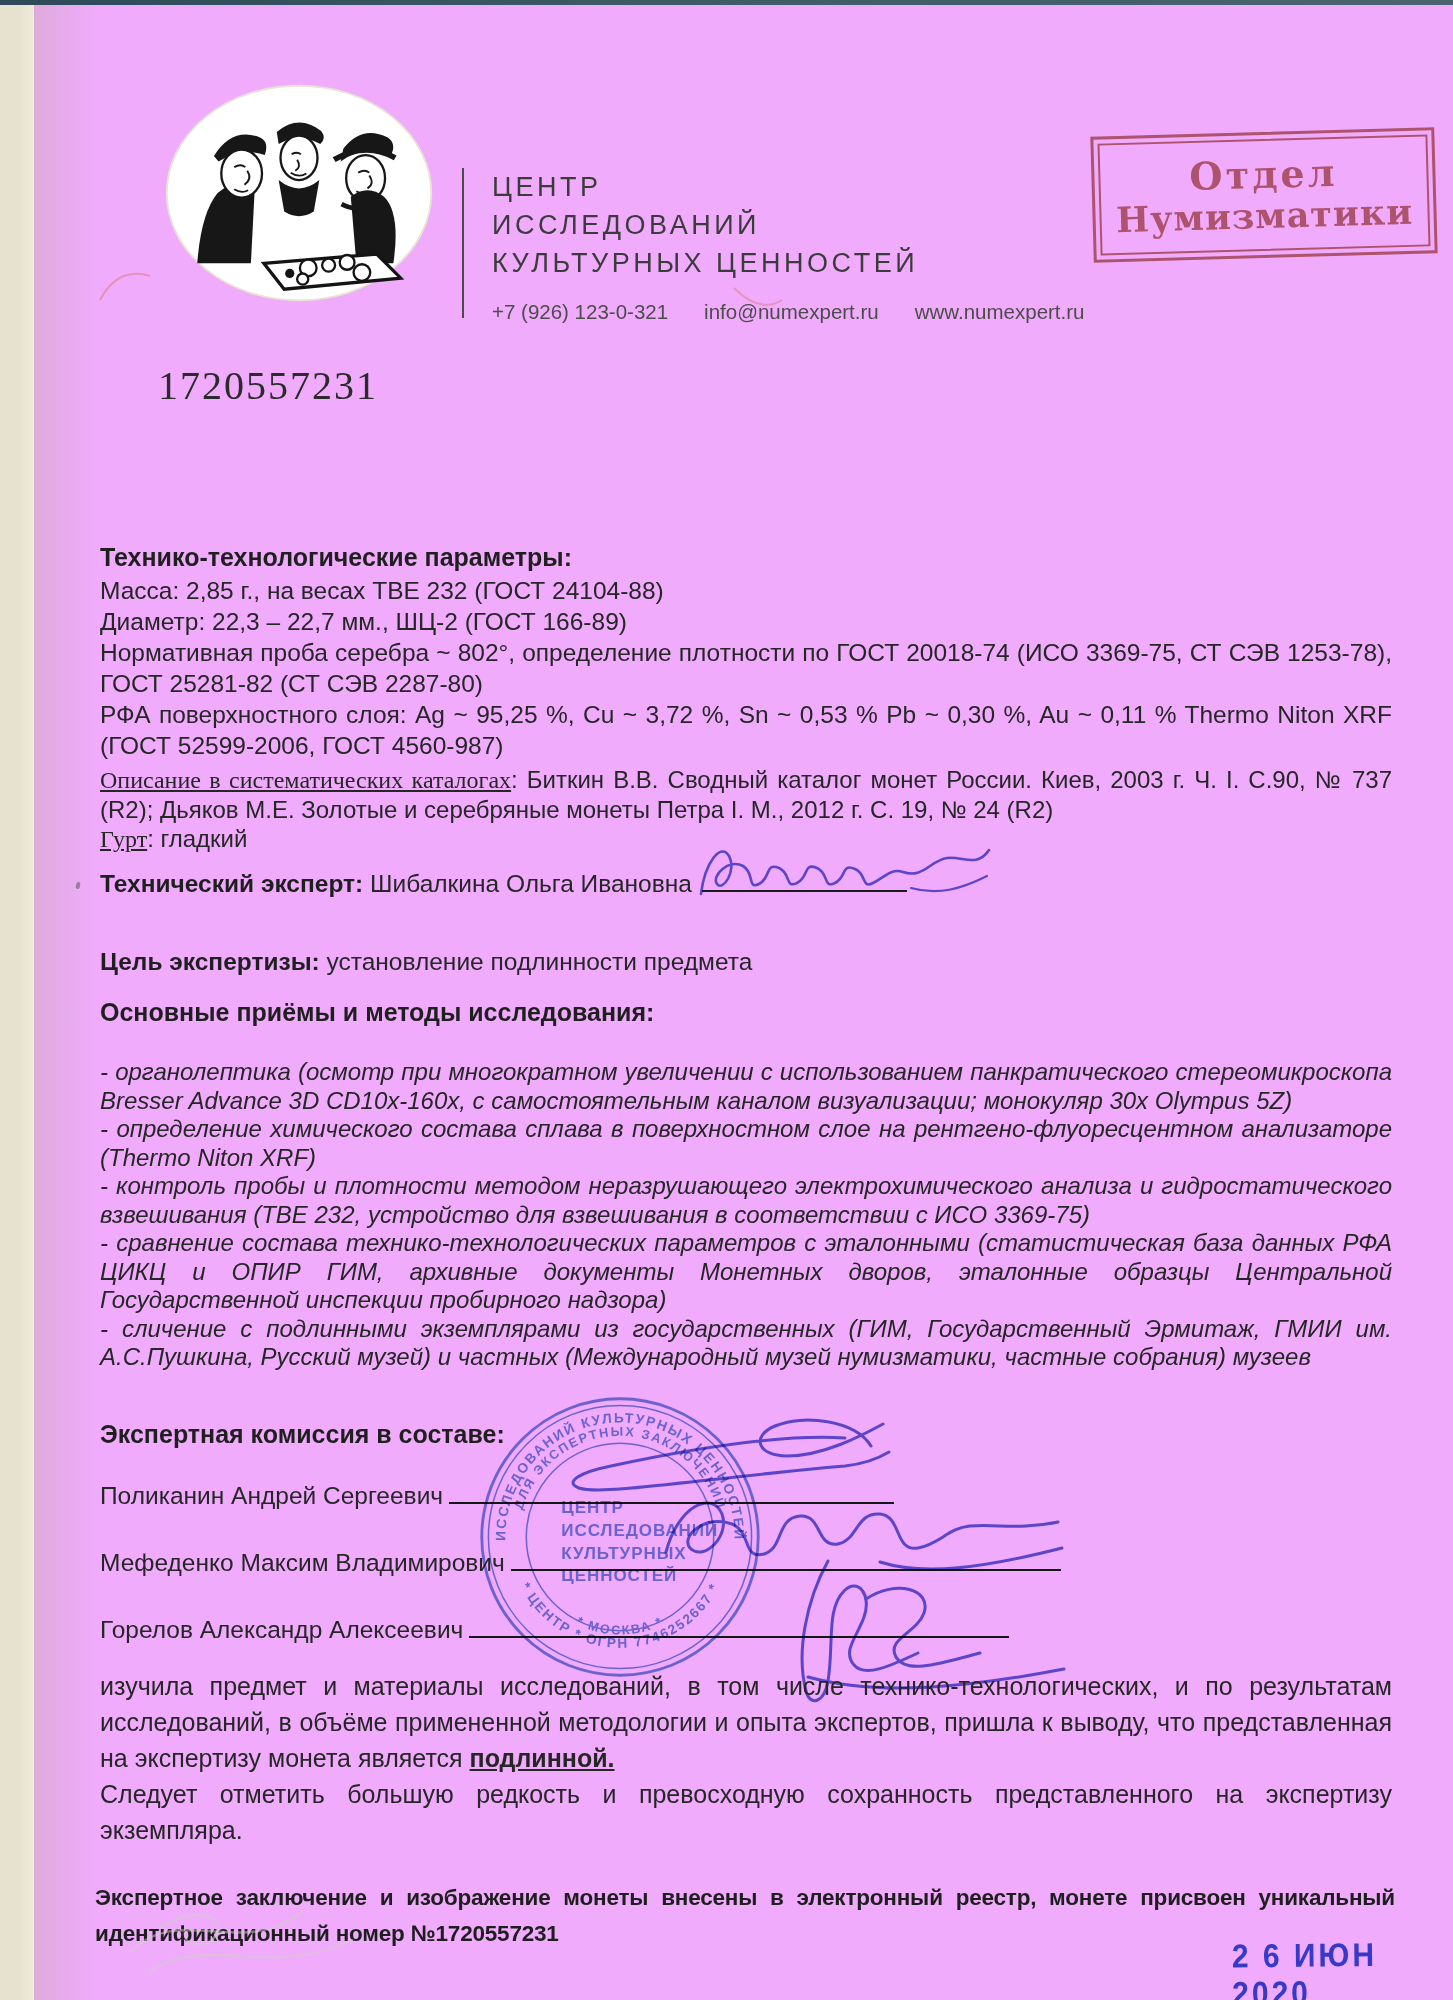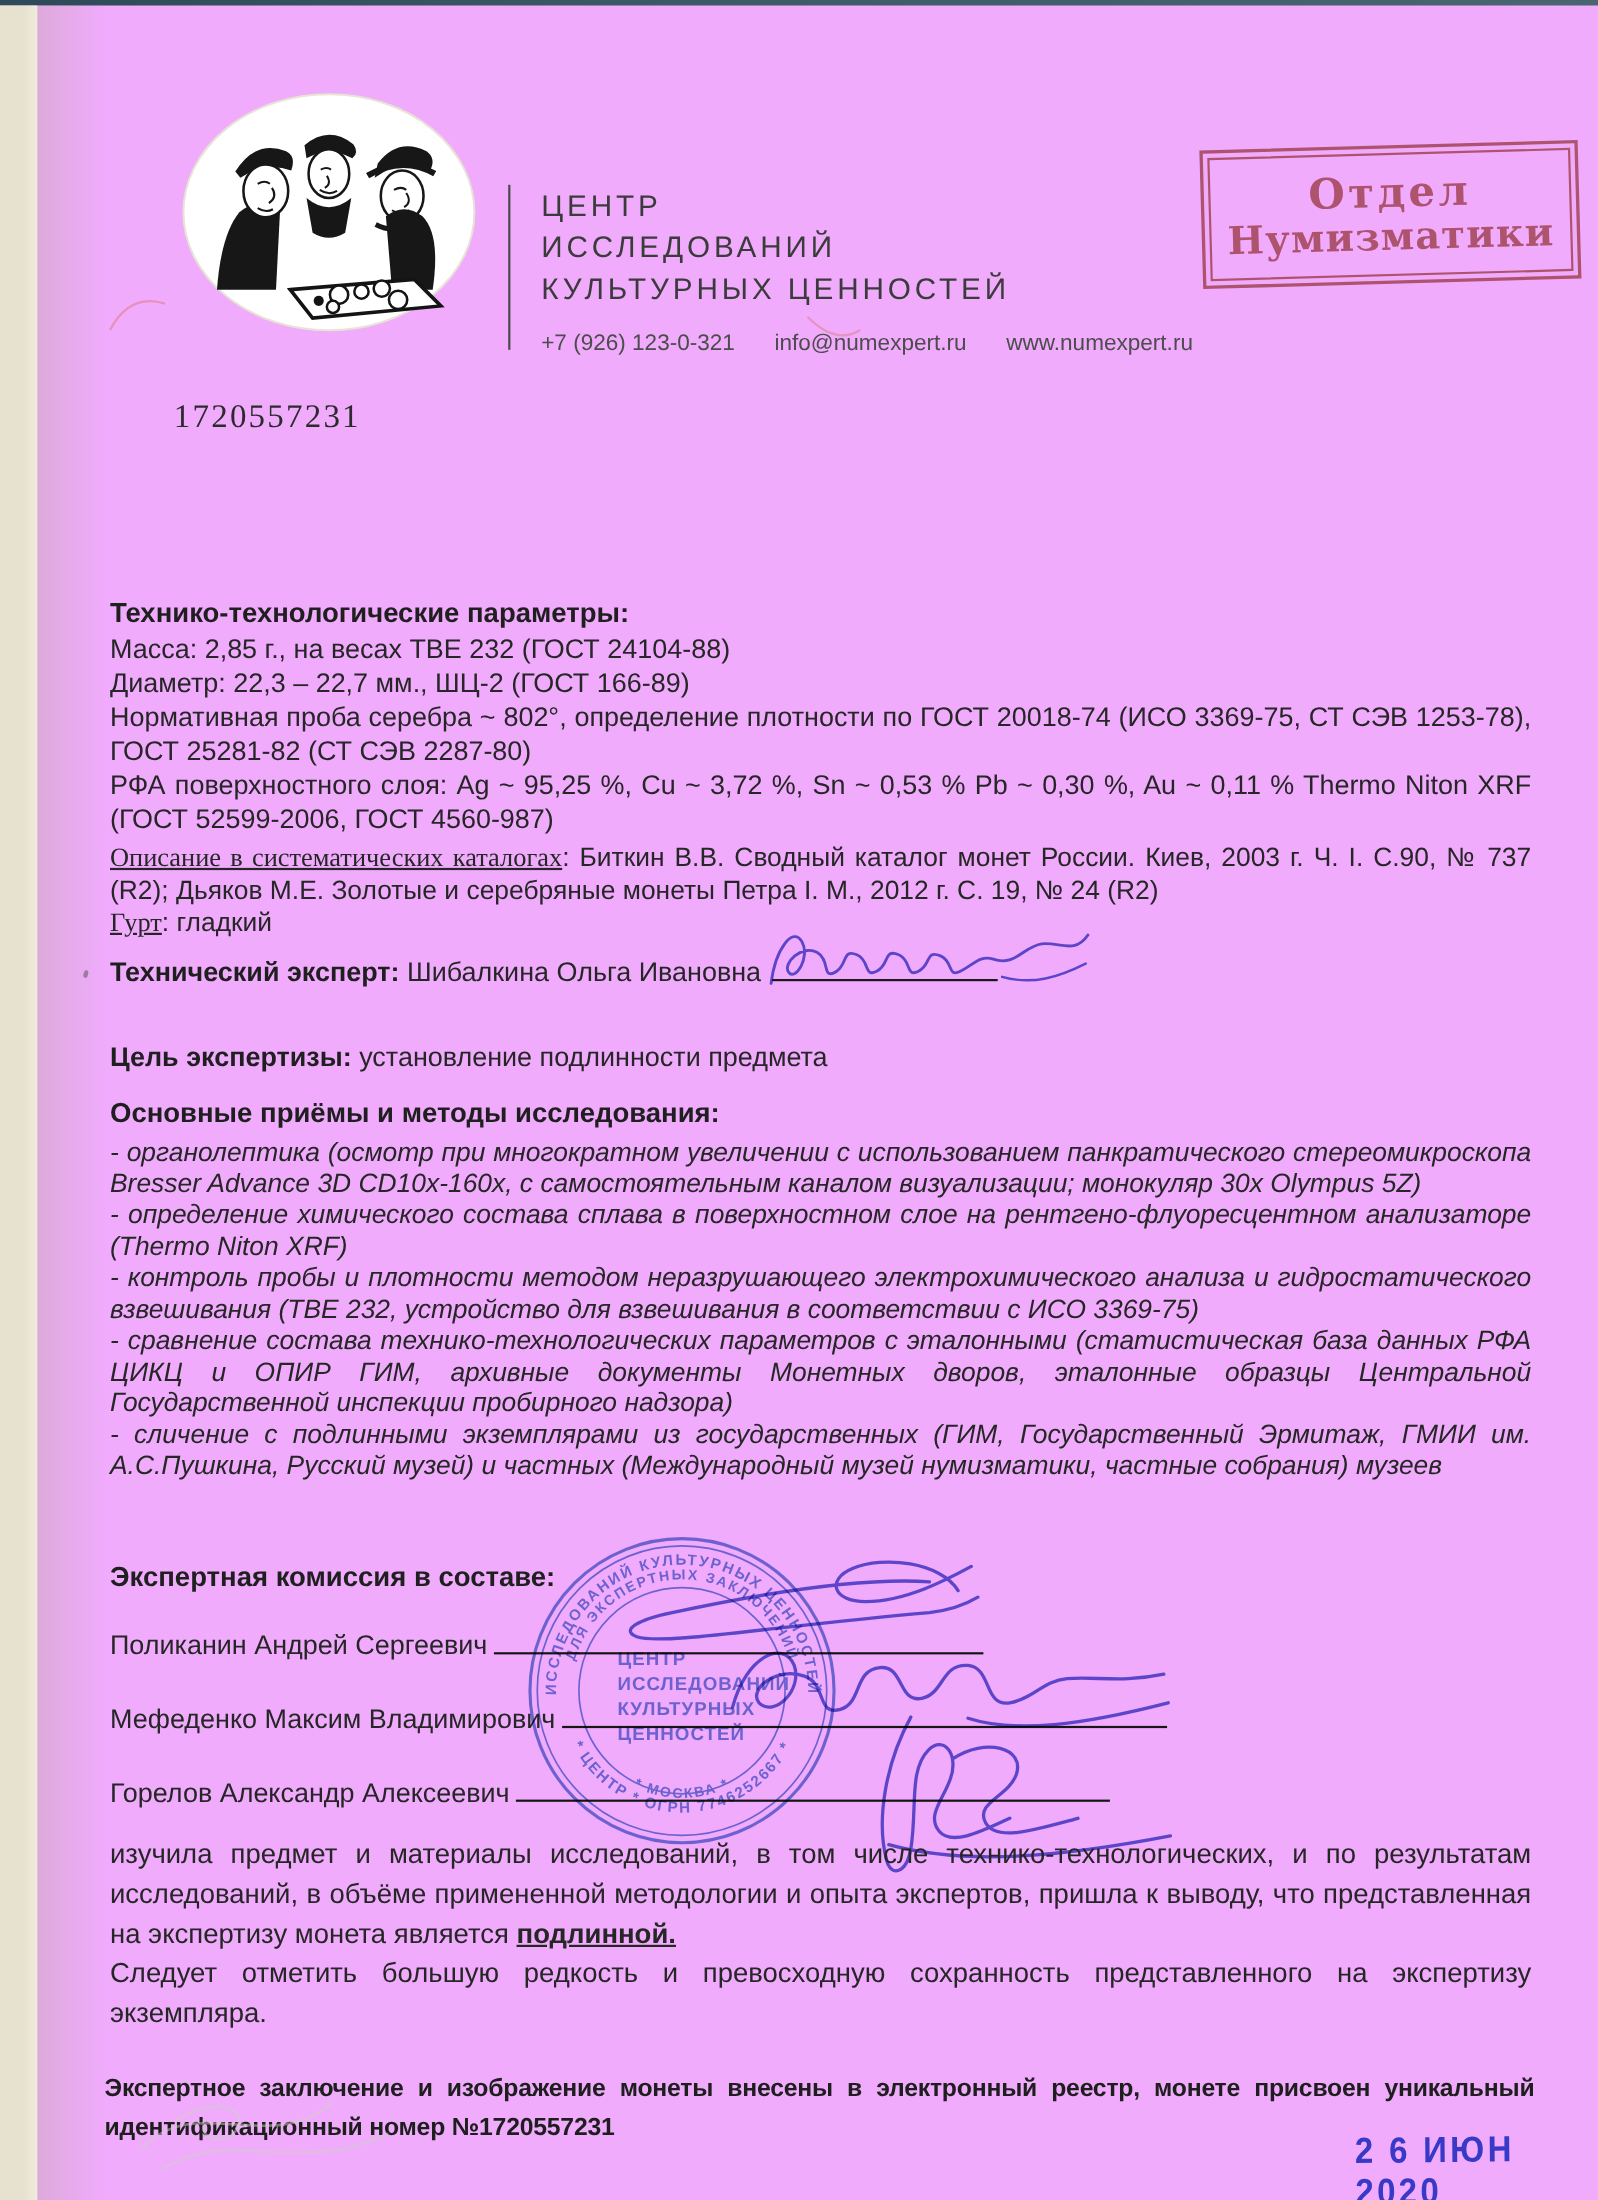--- a/index.html
+++ b/index.html
@@ -22,37 +22,37 @@
   .red-stamp{left:1092px;top:132px;width:330px;height:112px;transform:rotate(-1.6deg);
              border:3px solid #a84c62;padding:4px;opacity:.92;}
   .red-stamp-inner{border:2px solid #a84c62;width:100%;height:100%;box-sizing:border-box;
              display:flex;flex-direction:column;align-items:center;justify-content:center;
              font-family:"DejaVu Serif",serif;font-weight:bold;color:#a84c62;}
   .red-stamp-l1{font-size:38px;line-height:42px;letter-spacing:3px;}
   .red-stamp-l2{font-size:35px;line-height:40px;letter-spacing:1px;}
   
   .title-row{left:100px;top:362px;width:1292px;display:flex;align-items:baseline;}
   .doc-title{margin-left:393px;font-family:"Liberation Serif",serif;font-weight:bold;font-size:33px;letter-spacing:1px;color:#1d1d1d;}
-  .doc-number{margin-left:58px;font-family:"Liberation Serif",serif;font-size:30px;letter-spacing:2px;color:#2b2b2b;}
+  .doc-number{margin-left:58px;font-family:"Liberation Serif",serif;font-size:40px;letter-spacing:2px;color:#2b2b2b;}
   
   .blk{left:100px;width:1292px;}
   .b{font-weight:bold;color:#1f1f1f;}
   .u{text-decoration:underline;font-family:Liberation Serif, serif;}
   .just{text-align:justify;}
   .it{font-style:italic;}
   .sec-desc{top:452px;width:1185px;font-size:25px;line-height:34px;text-align:justify;}
   .sec-tech-h{top:542px;font-size:25px;line-height:31px;}
   .sec-tech{top:575px;font-size:24.5px;line-height:31px;}
   .sec-cat{top:765px;font-size:24px;line-height:30px;text-align:justify;}
   .sec-gurt{top:824px;font-size:24px;line-height:30px;}
   .sec-expert{top:864px;font-size:24.5px;display:flex;align-items:baseline;}
   .expert-line{width:205px;height:26px;border-bottom:2px solid #1a1a1a;margin-left:10px;}
   .sec-purpose{top:948px;font-size:24.5px;}
   .sec-methods-h{top:998px;font-size:25px;}
-  .sec-methods{top:1034px;font-size:24px;line-height:28.5px;}
+  .sec-methods{top:1058px;font-size:24px;line-height:28.5px;}
   .sec-comm-h{top:1420px;font-size:25px;}
   .member{left:100px;width:1292px;font-size:24.5px;display:flex;align-items:baseline;}
   .m1{top:1474px;text-align:center;}.m2{top:1541px;}.m3{top:1608px;}
   .member-line{height:28px;border-bottom:2px solid #161616;margin-left:6px;}
   .ml1{width:445px;}.ml2{width:550px;}.ml3{width:540px;}
   .sec-concl{top:1668px;font-size:25px;line-height:36px;text-align:justify;}
   .verdict{font-weight:bold;text-decoration:underline;}
   .sec-rarity{top:1776px;font-size:25px;line-height:36px;text-align:justify;}
   .sec-registry{top:1880px;left:95px;width:1300px;font-size:22.5px;line-height:36px;font-weight:bold;color:#1e1e1e;text-align:justify;letter-spacing:-0.2px;}
   

